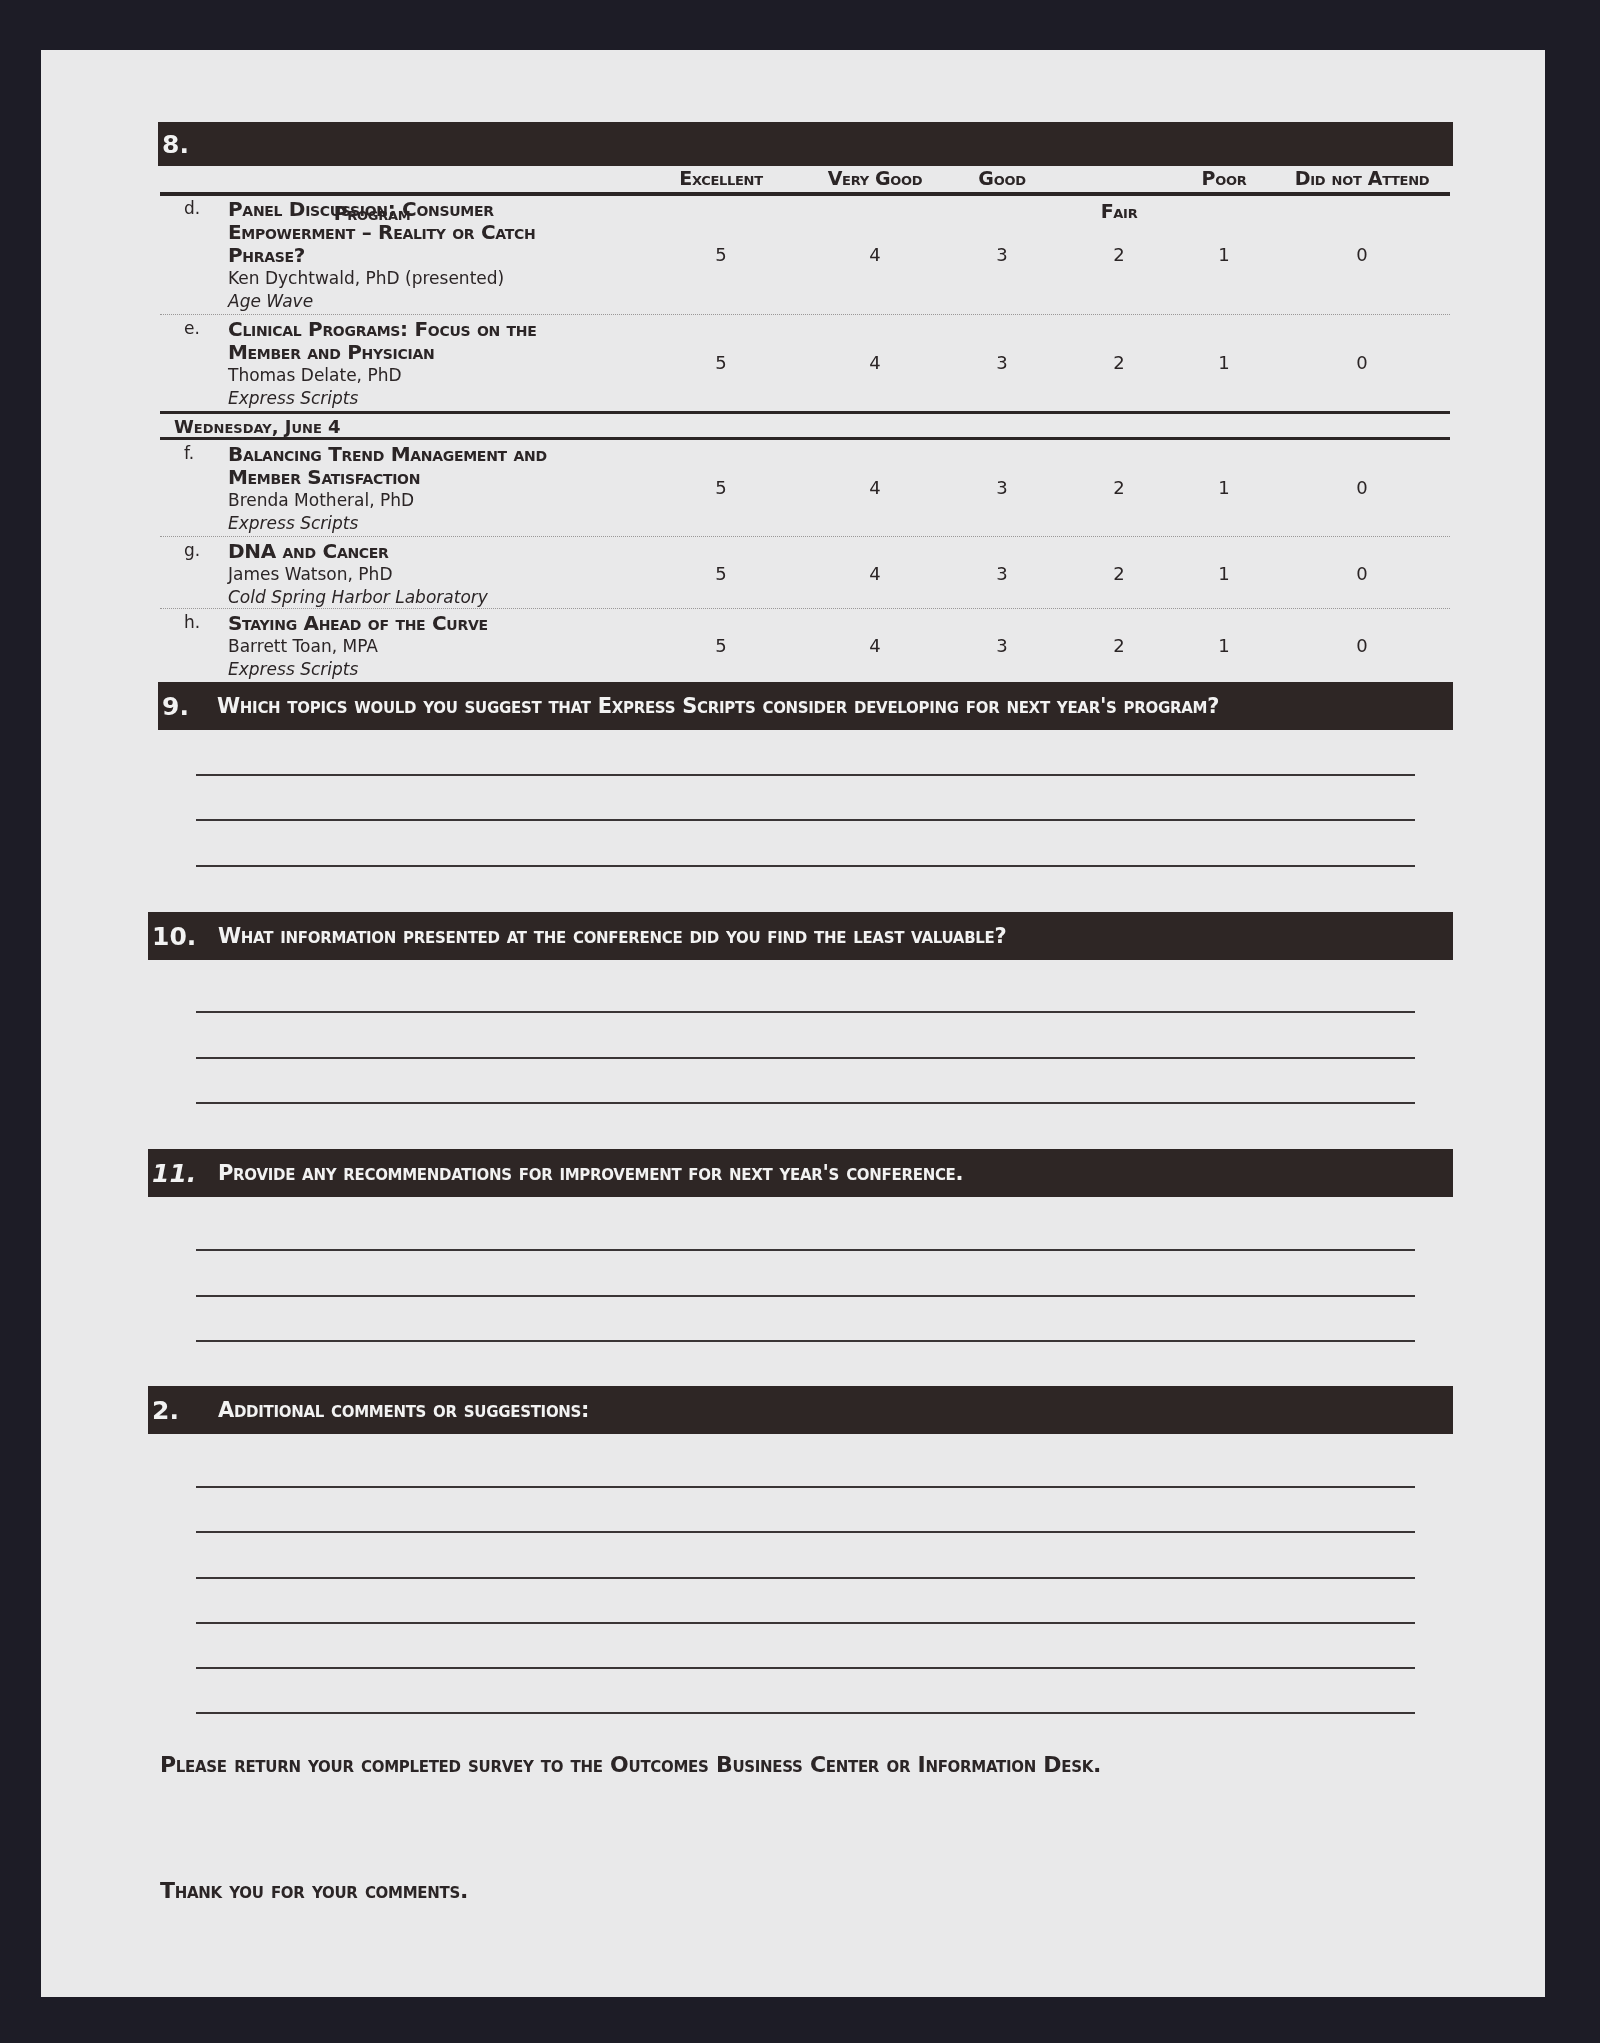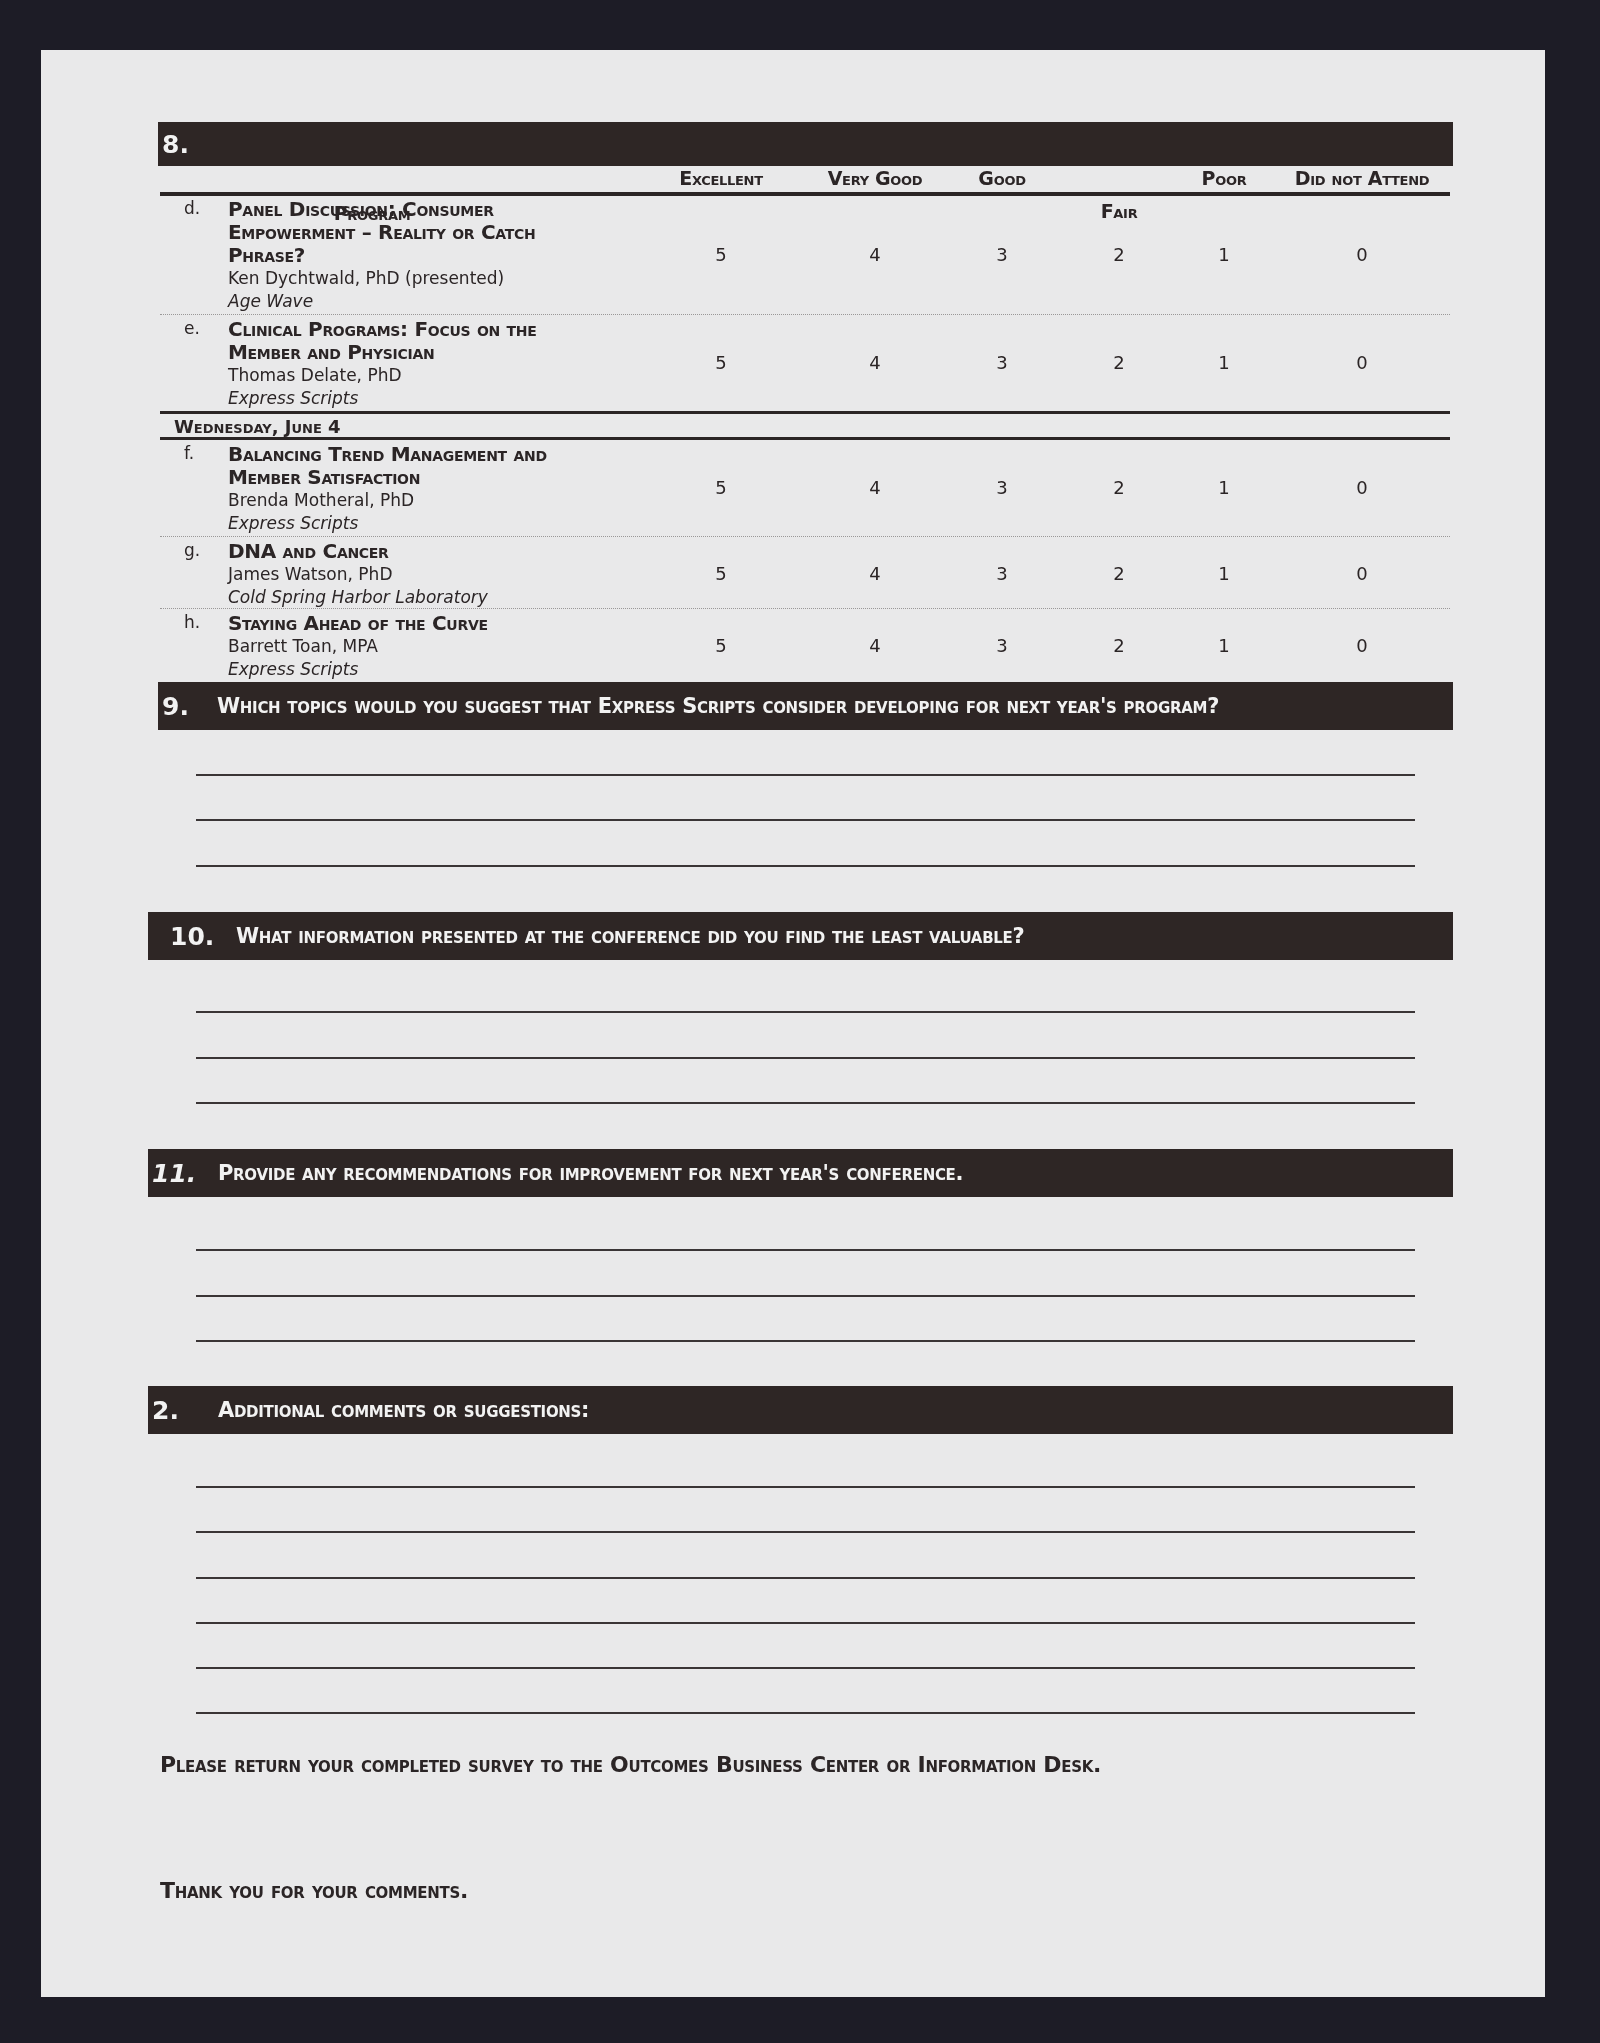--- a/index.html
+++ b/index.html
@@ -143,21 +143,21 @@
 
 <div class="bar" style="left:158px; top:682px; width:1295px; height:48px; padding-left:4px;">
   <span class="num" style="width:55px;">9.</span>
   <span class="ttl">Which topics would you suggest that Express Scripts consider developing for next year's program?</span>
 </div>
 <div class="wline" style="top:774px;"></div>
 <div class="wline" style="top:819px;"></div>
 <div class="wline" style="top:865px;"></div>
 
 <div class="bar" style="left:148px; top:912px; width:1305px; height:48px; padding-left:4px;">
-  <span class="num" style="width:66px;margin-left:18px;">10.</span>
+  <span class="num" style="width:66px;">10.</span>
   <span class="ttl">What information presented at the conference did you find the least valuable?</span>
 </div>
 <div class="wline" style="top:1011px;"></div>
 <div class="wline" style="top:1057px;"></div>
 <div class="wline" style="top:1102px;"></div>
 
 <div class="bar" style="left:148px; top:1149px; width:1305px; height:48px; padding-left:4px;">
   <span class="num" style="width:66px;font-style:italic;">11.</span>
   <span class="ttl">Provide any recommendations for improvement for next year's conference.</span>
 </div>

